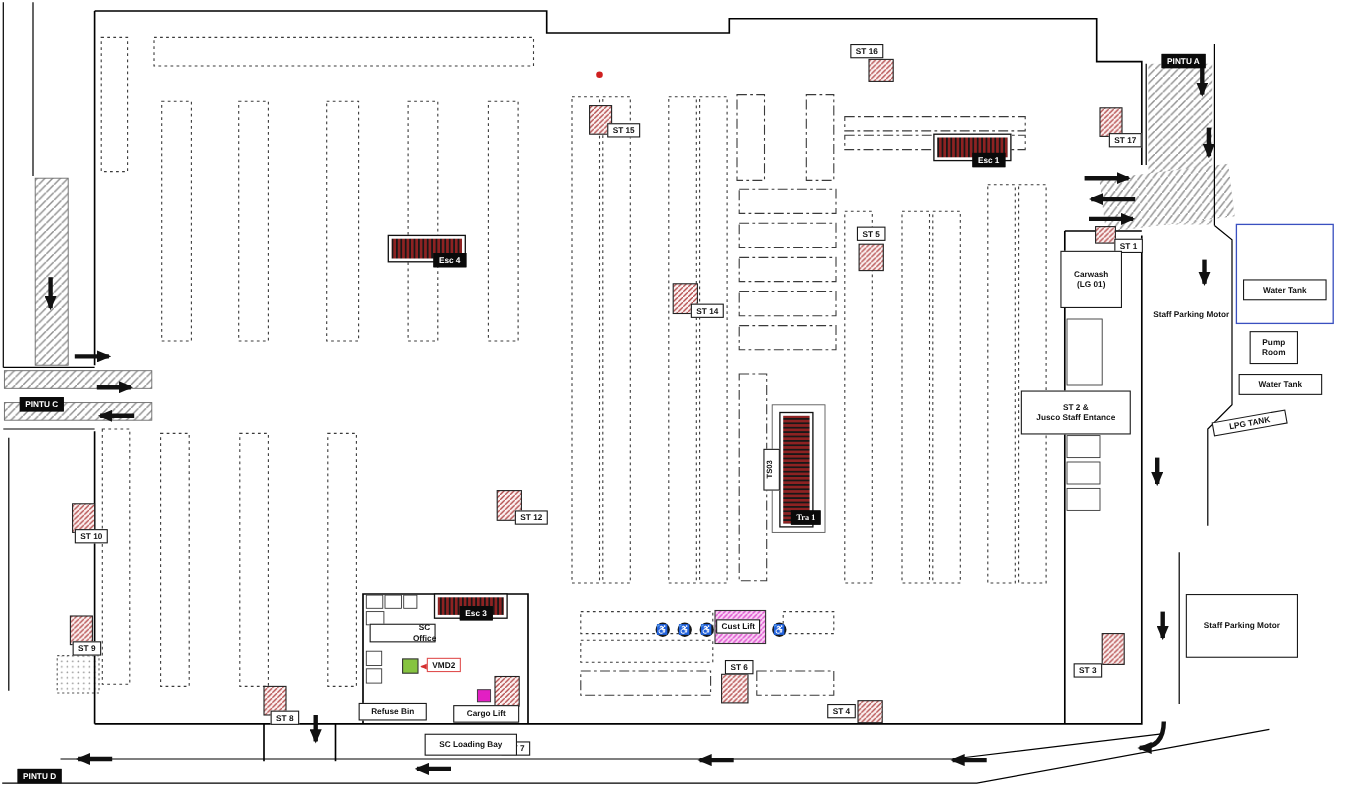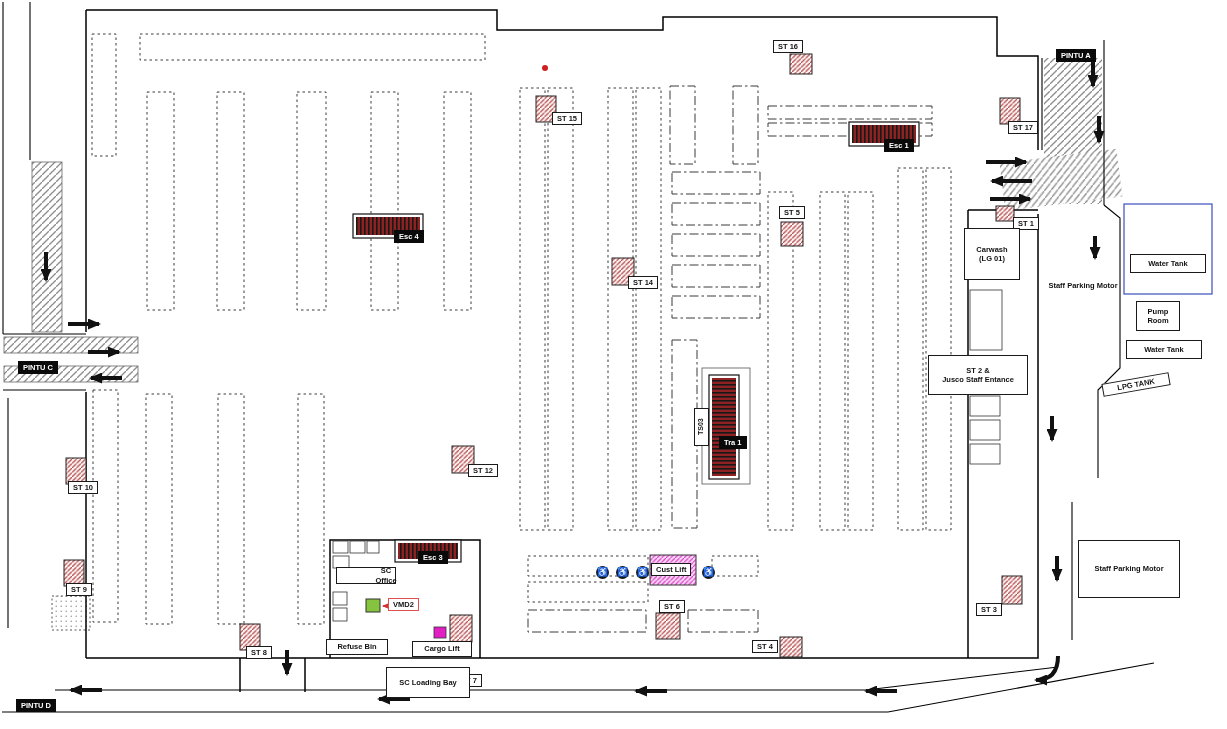--- a/index.html
+++ b/index.html
@@ -240,41 +240,41 @@
 <div class="lbl" style="left:66px;top:583px;">ST 9</div>
 <div class="lbl" style="left:246px;top:646px;">ST 8</div>
 <div class="lbl" style="left:659px;top:600px;">ST 6</div>
 <div class="lbl" style="left:976px;top:603px;">ST 3</div>
 <div class="lbl" style="left:752px;top:640px;">ST 4</div>
 <div class="lbl" style="left:456px;top:674px;">ST 7</div>
 
 <div class="lbl dark" style="left:884px;top:139px;">Esc 1</div>
 <div class="lbl dark" style="left:394px;top:230px;">Esc 4</div>
 <div class="lbl dark" style="left:418px;top:551px;">Esc 3</div>
-<div class="lbl dark" style="left:719px;top:436px;">Tra 1</div>
+<div class="lbl dark" style="left:719px;top:464px;font-family:Liberation Serif, serif;">Tra 1</div>
 <div class="room red-border vert" style="left:694px;top:408px;width:15px;height:38px;font-size:7px;">TS03</div>
 
 <div class="room" style="left:964px;top:228px;width:56px;height:52px;">
   <span>Carwash</span>
   <span>(LG 01)</span>
 </div>
 <div class="room" style="left:928px;top:355px;width:100px;height:40px;">
   <span>ST  2 &amp;</span>
   <span>Jusco Staff Entance</span>
 </div>
 <div class="txt" style="left:1048px;top:281px;width:70px;">Staff Parking Motor</div>
 <div class="room thick" style="left:1078px;top:540px;width:102px;height:58px;padding:0 14px;">Staff Parking Motor</div>
 <div class="room" style="left:1130px;top:254px;width:76px;height:19px;">Water Tank</div>
 <div class="room" style="left:1136px;top:301px;width:44px;height:30px;padding:0 16px;">Pump Room</div>
 <div class="room" style="left:1126px;top:340px;width:76px;height:19px;">Water Tank</div>
 <div class="lbl rot" style="left:1102px;top:378px;width:58px;text-align:center;">LPG TANK</div>
 <div class="room" style="left:336px;top:567px;width:60px;height:17px;padding-left:40px;">SC Office</div>
 <div class="room" style="left:326px;top:639px;width:62px;height:16px;">Refuse Bin</div>
 <div class="room" style="left:412px;top:641px;width:60px;height:16px;">Cargo Lift</div>
-<div class="room" style="left:386px;top:667px;width:84px;height:31px;">SC Loading Bay</div>
+<div class="room" style="left:386px;top:667px;width:84px;height:20px;">SC Loading Bay</div>
 <div class="lbl" style="left:651px;top:563px;">Cust Lift</div>
 <div class="lbl red-border" style="left:388px;top:598px;">VMD2</div>
 
 <span class="wc" style="left:596px;top:566px;">♿</span>
 <span class="wc" style="left:616px;top:566px;">♿</span>
 <span class="wc" style="left:636px;top:566px;">♿</span>
 <span class="wc" style="left:702px;top:566px;">♿</span>
 
 </div>
 

